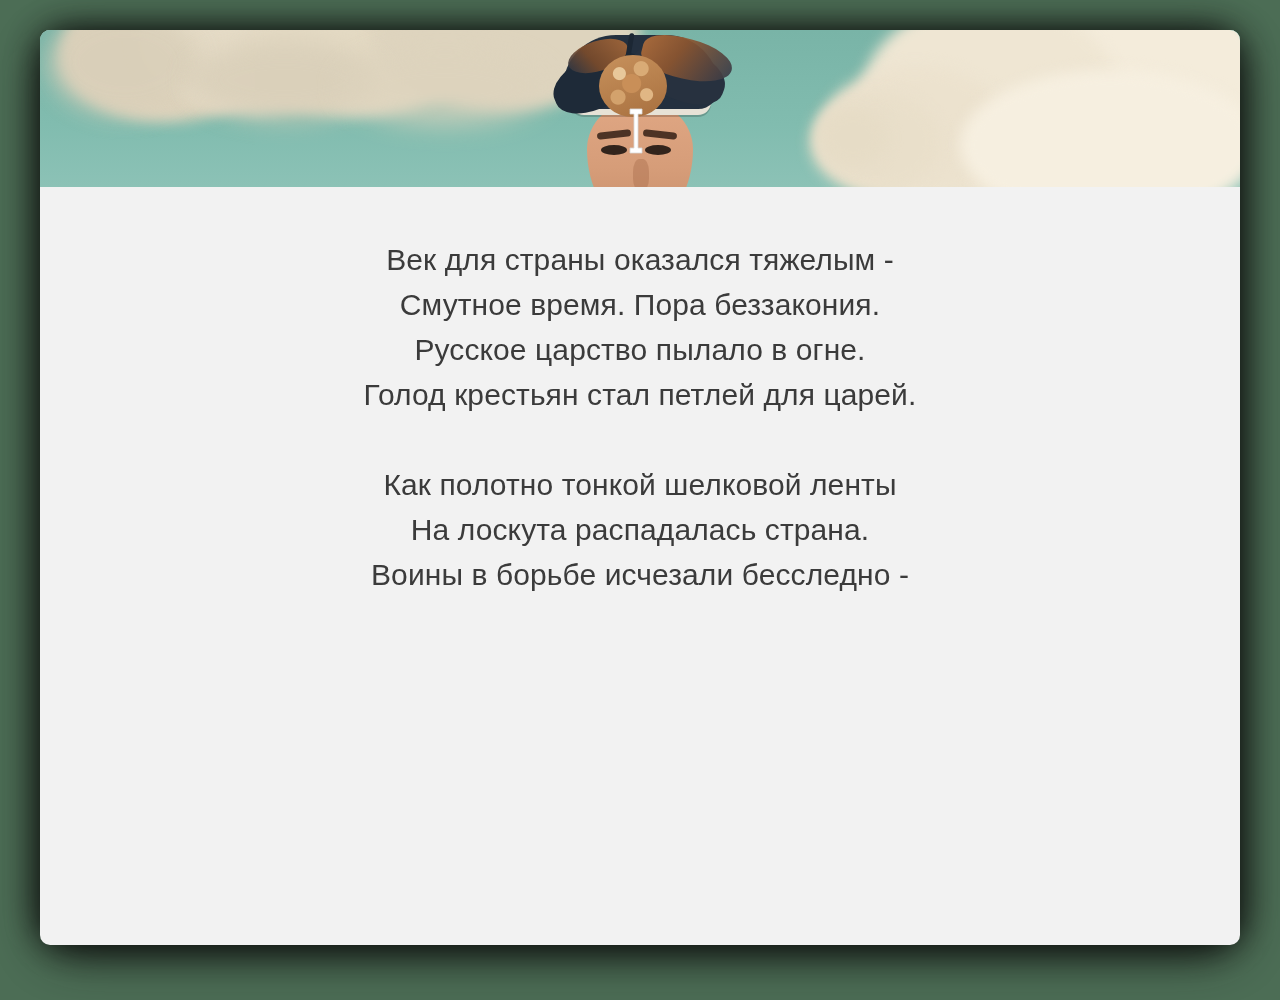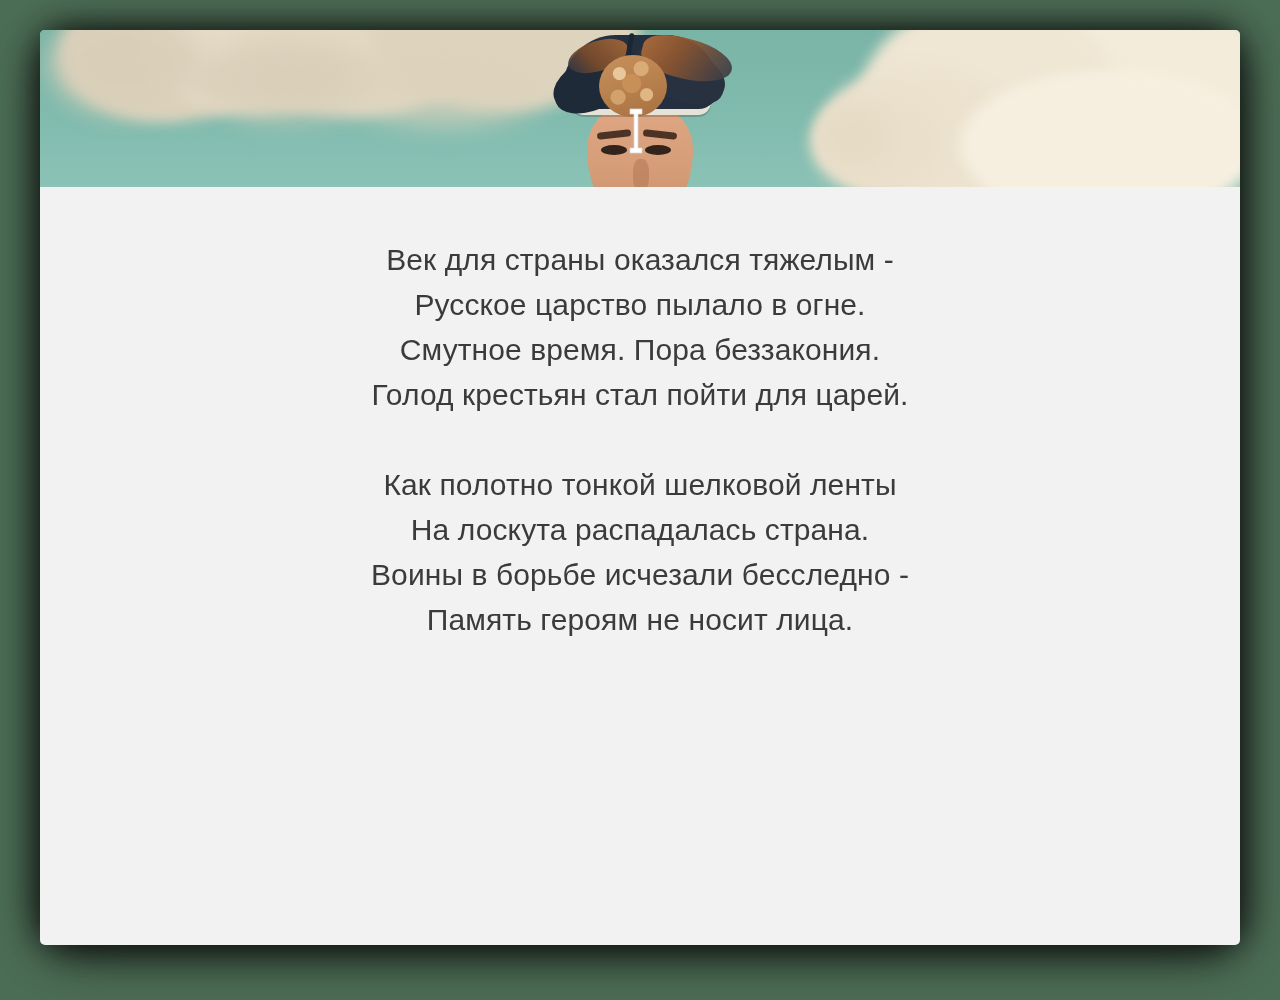--- a/index.html
+++ b/index.html
@@ -45,21 +45,21 @@
     opacity: 0.85;
   }
 
   
   .card {
     position: absolute;
     left: 40px;
     top: 30px;
     width: 1200px;
     height: 915px;
-    border-radius: 5px;
+    border-radius: 10px;
     background: #f2f2f2;
     overflow: hidden;
   }
 
   
   .hero {
     position: relative;
     width: 100%;
     height: 157px;
     background: #7db8ab;
@@ -280,31 +280,30 @@
 
       <svg class="ibeam" viewBox="0 0 16 46">
         <path d="M2 1 H14 V6 H10 V40 H14 V45 H2 V40 H6 V6 H2 Z" fill="#ffffff" stroke="#d8d8d8" stroke-width="0.8"></path>
       </svg>
     </div>
 
     <div class="poem">
 
       <div class="stanza">
         <div class="line">Век для страны оказался тяжелым -</div>
+        <div class="line">Смутное время. Пора беззакония.</div>
         <div class="line">Русское царство пылало в огне.</div>
-        <div class="line">Смутное время. Пора беззакония.</div>
-        <div class="line">Голод крестьян стал пойти для царей.</div>
+        <div class="line">Голод крестьян стал петлей для царей.</div>
       </div>
 
       <div class="stanza">
       </div>
 
       <div class="stanza">
         <div class="line">Как полотно тонкой шелковой ленты</div>
         <div class="line">На лоскута распадалась страна.</div>
         <div class="line">Воины в борьбе исчезали бесследно -</div>
-        <div class="line">Память героям не носит лица.</div>
       </div>
 
     </div>
 
   </div>
 </div>
 
 </body></html>

